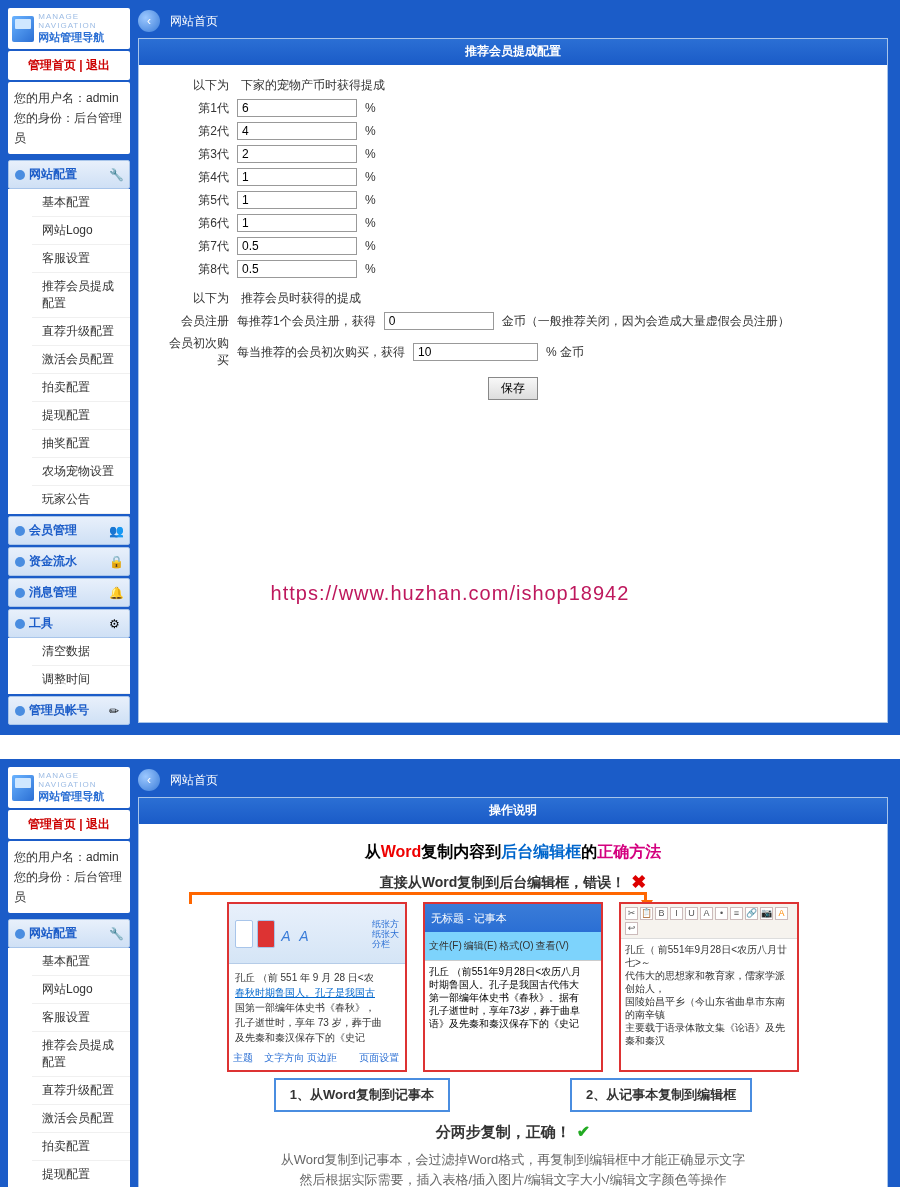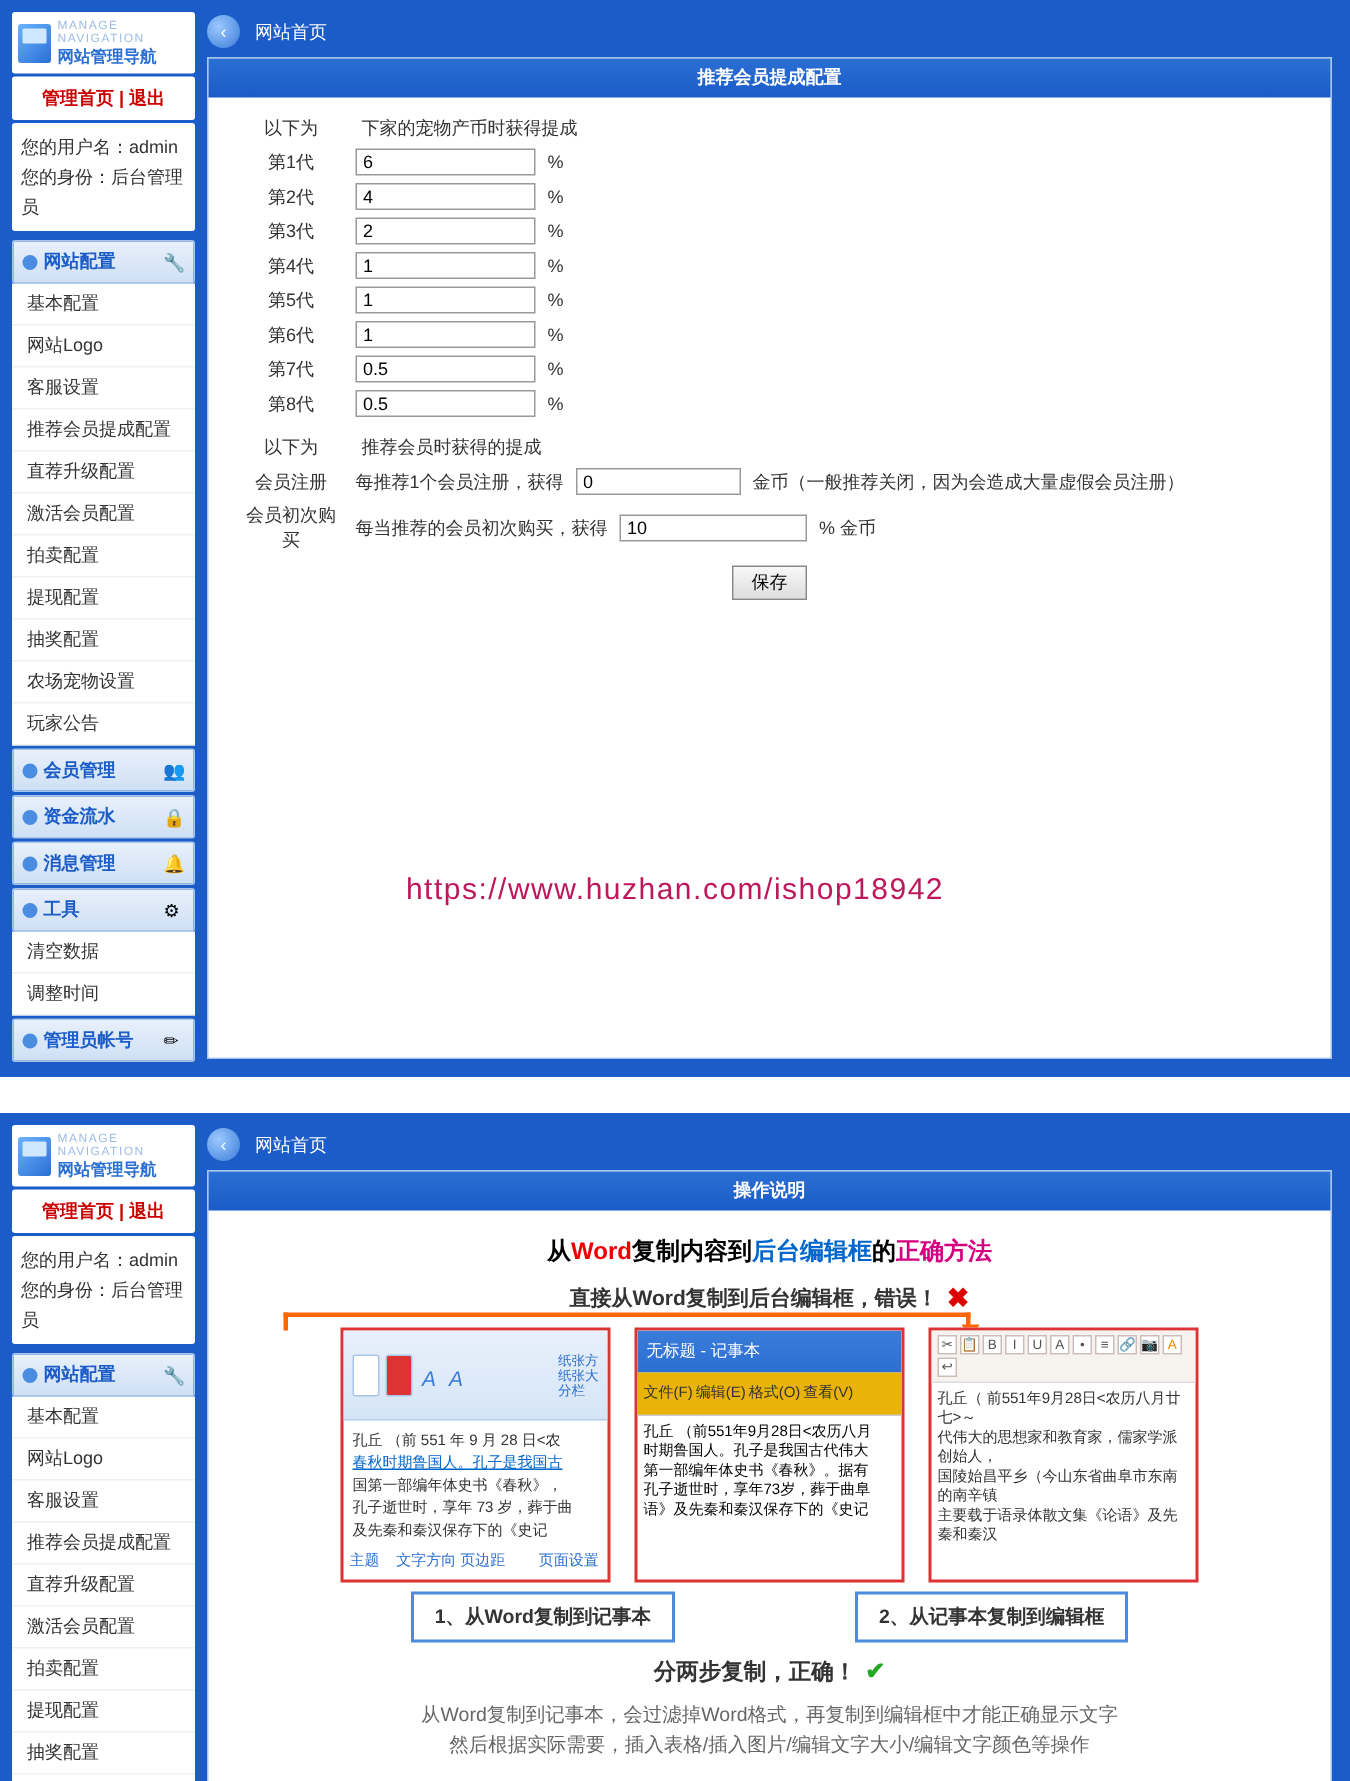--- a/index.html
+++ b/index.html
@@ -14,30 +14,30 @@
 .logo-text small { display: block; font-size: 8px; color: #9dbce4; font-weight: normal; letter-spacing: 1px; }
 .nav-top { background: #fff; padding: 6px; text-align: center; margin-bottom: 2px; color: #c00; font-weight: bold; border-radius: 2px; }
 .nav-top span { color: #c00; }
 .user-info { background: #fff; padding: 6px; margin-bottom: 6px; line-height: 20px; color: #333; border-radius: 2px; }
 .menu-section { margin-bottom: 2px; }
 .menu-header { background: linear-gradient(#e8f0fb, #cfe0f5); padding: 5px 6px; display: flex; align-items: center; justify-content: space-between; border: 1px solid #a8c5ea; border-radius: 2px; }
 .menu-header .title { color: #1b5cc8; font-weight: bold; display: flex; align-items: center; gap: 4px; }
 .menu-header .bullet { width: 10px; height: 10px; background: #4a8de0; border-radius: 50%; display: inline-block; }
 .menu-header .mini-icon { width: 14px; height: 14px; display: inline-block; }
 .menu-body { background: #fff; }
-.menu-item { padding: 5px 10px; color: #333; cursor: pointer; border-bottom: 1px solid #f0f0f0; }
+.menu-item { padding: 5px 10px; color: #333; cursor: pointer; border-bottom: 1px solid #f0f0f0; margin-left: 24px; }
 .main { flex: 1; background: #1b5cc8; padding: 0 8px 8px 4px; display: flex; flex-direction: column; }
 .topbar { display: flex; align-items: center; gap: 10px; padding: 6px 0; }
 .back-circle { width: 22px; height: 22px; border-radius: 50%; background: radial-gradient(circle at 35% 35%, #9cc8ff, #3a7cd8); display: flex; align-items: center; justify-content: center; color: #fff; font-size: 12px; cursor: pointer; }
 .topbar-text { color: #fff; }
 .panel { background: #fff; border: 1px solid #a8c5ea; flex: 1; }
 .panel-title { background: linear-gradient(#2b6fd4, #1b5cc8); color: #fff; text-align: center; padding: 4px; font-weight: bold; border-bottom: 1px solid #1b5cc8; }
 .form-area { padding: 12px 20px; color: #333; }
 .form-row { display: flex; align-items: center; margin-bottom: 5px; gap: 8px; }
-.form-label { width: 70px; text-align: center; flex-shrink: 0; }
+.form-label { width: 70px; text-align: right; flex-shrink: 0; }
 .form-desc { margin-left: 4px; text-align: right; }
 .form-row input[type=text] { border: 1px solid #999; padding: 2px 4px; font-size: 12px; height: 18px; }
 .input-sm { width: 120px; }
 .input-md { width: 110px; }
 .input-lg { width: 125px; }
 .btn-save { padding: 2px 12px; background: linear-gradient(#f8f8f8, #ddd); border: 1px solid #888; cursor: pointer; font-size: 12px; }
 .btn-row { text-align: center; margin-top: 8px; }
 .watermark { position: absolute; top: 582px; left: 0; right: 0; text-align: center; color: #be185d; font-size: 20px; letter-spacing: 1px; pointer-events: none; z-index: 10; }
 
 
@@ -52,21 +52,21 @@
 .check-icon { color: #2a2; font-size: 16px; font-weight: bold; }
 .flow { display: flex; justify-content: center; gap: 16px; position: relative; margin: 8px 0 6px; }
 .flow-box { width: 180px; height: 170px; border: 2px solid #d33; background: #fff; font-size: 11px; text-align: left; overflow: hidden; position: relative; }
 .flow-box.word .wtop { height: 60px; background: linear-gradient(#e8f0fb, #d5e5f6); border-bottom: 1px solid #b5cce8; display: flex; align-items: center; padding: 0 6px; gap: 4px; }
 .wtop .wbtn { width: 18px; height: 28px; background: #fff; border: 1px solid #a8c5ea; border-radius: 2px; }
 .wtop .wa { width: 14px; height: 20px; font-size: 14px; font-style: italic; color: #3a7cd8; text-align: center; }
 .wtop .wtab { position: absolute; bottom: 0; left: 4px; font-size: 10px; color: #2b6fd4; }
 .flow-box.word .wcontent { padding: 6px; font-size: 10px; color: #333; line-height: 15px; }
 .flow-box.word .wcontent .bl { color: #06c; text-decoration: underline; }
 .flow-box.notepad .nptop { background: linear-gradient(#3a7cd8, #2b6fd4); color: #fff; padding: 2px 6px; font-size: 11px; }
-.flow-box.notepad .npmenu { background: #eab308; padding: 2px 4px; font-size: 10px; color: #333; border-bottom: 1px solid #ccc; }
+.flow-box.notepad .npmenu { background: #7dd3fc; padding: 2px 4px; font-size: 10px; color: #333; border-bottom: 1px solid #ccc; }
 .flow-box.notepad .npmenu span { margin-right: 2px; }
 .flow-box.notepad .npcontent { padding: 4px; font-size: 10px; line-height: 13px; color: #000; }
 .flow-box.editor .ettop { background: #f6f3ee; padding: 3px 4px; border-bottom: 1px solid #ddd; display: flex; flex-wrap: wrap; gap: 2px; }
 .flow-box.editor .ettop .ti { width: 13px; height: 13px; border: 1px solid #cbb; background: #fff; font-size: 9px; text-align: center; line-height: 11px; }
 .flow-box.editor .etsub { background: #f6f3ee; padding: 2px 4px; border-bottom: 1px solid #ddd; display: flex; gap: 2px; align-items: center; }
 .flow-box.editor .etsub .tb { width: 13px; height: 13px; border: 1px solid #cbb; background: #fff; }
 .flow-box.editor .etsub .code { border: 1px solid #cbb; padding: 0 2px; font-size: 9px; background: #fff; }
 .flow-box.editor .etcontent { padding: 4px; font-size: 10px; line-height: 13px; color: #333; }
 .flow-labels { display: flex; justify-content: center; gap: 120px; margin-bottom: 8px; }
 .flow-label { border: 2px solid #4a8de0; padding: 3px 14px; font-weight: bold; color: #333; display: flex; align-items: flex-start; gap: 4px; font-size: 13px; }

